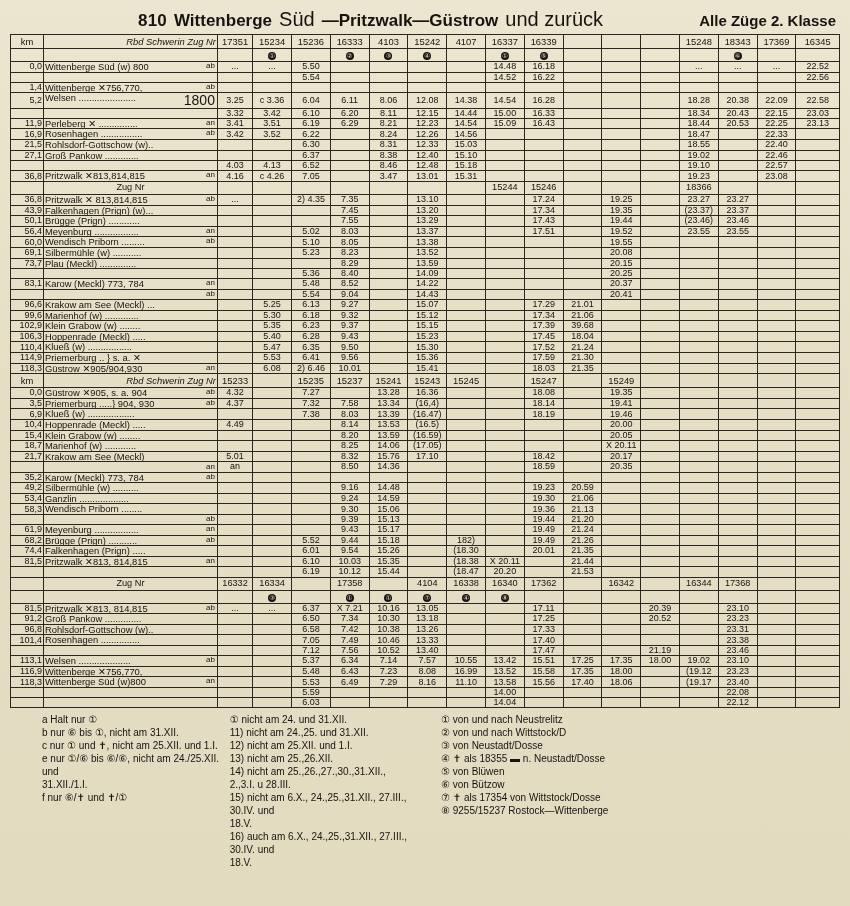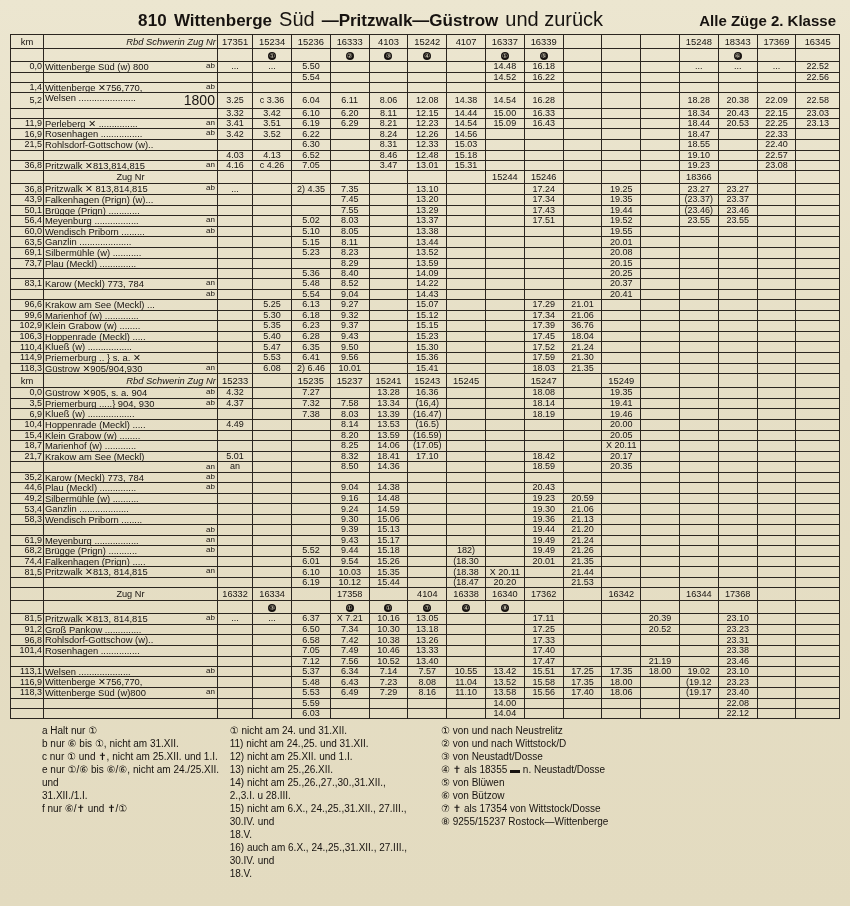--- a/index.html
+++ b/index.html
@@ -294,20 +294,40 @@
           <td class="tcol"></td>
           <td class="tcol"></td>
           <td class="tcol"></td>
           <td class="tcol"></td>
           <td class="tcol">18.55</td>
           <td class="tcol"></td>
           <td class="tcol">22.40</td>
           <td class="tcol"></td>
         </tr>
         <tr>
+          <td class="km">27,1</td>
+          <td class="stn">Groß Pankow .............</td>
+          <td class="tcol"></td>
+          <td class="tcol"></td>
+          <td class="tcol">6.37</td>
+          <td class="tcol"></td>
+          <td class="tcol">8.38</td>
+          <td class="tcol">12.40</td>
+          <td class="tcol">15.10</td>
+          <td class="tcol"></td>
+          <td class="tcol"></td>
+          <td class="tcol"></td>
+          <td class="tcol"></td>
+          <td class="tcol"></td>
+          <td class="tcol">19.02</td>
+          <td class="tcol"></td>
+          <td class="tcol">22.46</td>
+          <td class="tcol"></td>
+        </tr>
+        <tr>
           <td class="km"></td>
           <td class="stn"></td>
           <td class="tcol">4.03</td>
           <td class="tcol">4.13</td>
           <td class="tcol">6.52</td>
           <td class="tcol"></td>
           <td class="tcol">8.46</td>
           <td class="tcol">12.48</td>
           <td class="tcol">15.18</td>
           <td class="tcol"></td>
@@ -454,40 +474,20 @@
           <td class="tcol"></td>
           <td class="tcol"></td>
           <td class="tcol">19.55</td>
           <td class="tcol"></td>
           <td class="tcol"></td>
           <td class="tcol"></td>
           <td class="tcol"></td>
           <td class="tcol"></td>
         </tr>
         <tr>
-          <td class="km">63,5</td>
-          <td class="stn">Ganzlin ....................</td>
-          <td class="tcol"></td>
-          <td class="tcol"></td>
-          <td class="tcol">5.15</td>
-          <td class="tcol">8.11</td>
-          <td class="tcol"></td>
-          <td class="tcol">13.44</td>
-          <td class="tcol"></td>
-          <td class="tcol"></td>
-          <td class="tcol"></td>
-          <td class="tcol"></td>
-          <td class="tcol">20.01</td>
-          <td class="tcol"></td>
-          <td class="tcol"></td>
-          <td class="tcol"></td>
-          <td class="tcol"></td>
-          <td class="tcol"></td>
-        </tr>
-        <tr>
           <td class="km">69,1</td>
           <td class="stn">Silbermühle (w) ...........</td>
           <td class="tcol"></td>
           <td class="tcol"></td>
           <td class="tcol">5.23</td>
           <td class="tcol">8.23</td>
           <td class="tcol"></td>
           <td class="tcol">13.52</td>
           <td class="tcol"></td>
           <td class="tcol"></td>
@@ -627,21 +627,21 @@
           <td class="stn">Klein Grabow (w) ........</td>
           <td class="tcol"></td>
           <td class="tcol">5.35</td>
           <td class="tcol">6.23</td>
           <td class="tcol">9.37</td>
           <td class="tcol"></td>
           <td class="tcol">15.15</td>
           <td class="tcol"></td>
           <td class="tcol"></td>
           <td class="tcol">17.39</td>
-          <td class="tcol">36.76</td>
+          <td class="tcol">39.68</td>
           <td class="tcol"></td>
           <td class="tcol"></td>
           <td class="tcol"></td>
           <td class="tcol"></td>
           <td class="tcol"></td>
           <td class="tcol"></td>
         </tr>
         <tr>
           <td class="km">106,3</td>
           <td class="stn">Hoppenrade (Meckl) .....</td>
@@ -862,21 +862,21 @@
           <td class="tcol"></td>
           <td class="tcol"></td>
         </tr>
         <tr>
           <td class="km">21,7</td>
           <td class="stn">Krakow am See (Meckl)</td>
           <td class="tcol">5.01</td>
           <td class="tcol"></td>
           <td class="tcol"></td>
           <td class="tcol">8.32</td>
-          <td class="tcol">18.41</td>
+          <td class="tcol">15.76</td>
           <td class="tcol">17.10</td>
           <td class="tcol"></td>
           <td class="tcol"></td>
           <td class="tcol">18.42</td>
           <td class="tcol"></td>
           <td class="tcol">20.17</td>
           <td class="tcol"></td>
           <td class="tcol"></td>
           <td class="tcol"></td>
           <td class="tcol"></td>
@@ -909,40 +909,20 @@
           <td class="stn">Karow (Meckl) 773, 784  <span style="float: right; font-size: 8px; padding-right: 1px;">ab</span></td>
           <td class="tcol"></td>
           <td class="tcol"></td>
           <td class="tcol"></td>
           <td class="tcol"></td>
           <td class="tcol"></td>
           <td class="tcol"></td>
           <td class="tcol"></td>
           <td class="tcol"></td>
           <td class="tcol"></td>
-          <td class="tcol"></td>
-          <td class="tcol"></td>
-          <td class="tcol"></td>
-          <td class="tcol"></td>
-          <td class="tcol"></td>
-          <td class="tcol"></td>
-          <td class="tcol"></td>
-        </tr>
-        <tr>
-          <td class="km">44,6</td>
-          <td class="stn">Plau (Meckl) ..............  <span style="float: right; font-size: 8px; padding-right: 1px;">ab</span></td>
-          <td class="tcol"></td>
-          <td class="tcol"></td>
-          <td class="tcol"></td>
-          <td class="tcol">9.04</td>
-          <td class="tcol">14.38</td>
-          <td class="tcol"></td>
-          <td class="tcol"></td>
-          <td class="tcol"></td>
-          <td class="tcol">20.43</td>
           <td class="tcol"></td>
           <td class="tcol"></td>
           <td class="tcol"></td>
           <td class="tcol"></td>
           <td class="tcol"></td>
           <td class="tcol"></td>
           <td class="tcol"></td>
         </tr>
         <tr>
           <td class="km">49,2</td>
@@ -1288,21 +1268,21 @@
         </tr>
         <tr>
           <td class="km">116,9</td>
           <td class="stn">Wittenberge ✕756,770,</td>
           <td class="tcol"></td>
           <td class="tcol"></td>
           <td class="tcol">5.48</td>
           <td class="tcol">6.43</td>
           <td class="tcol">7.23</td>
           <td class="tcol">8.08</td>
-          <td class="tcol">11.04</td>
+          <td class="tcol">16.99</td>
           <td class="tcol">13.52</td>
           <td class="tcol">15.58</td>
           <td class="tcol">17.35</td>
           <td class="tcol">18.00</td>
           <td class="tcol"></td>
           <td class="tcol">(19.12</td>
           <td class="tcol">23.23</td>
           <td class="tcol"></td>
           <td class="tcol"></td>
         </tr>

